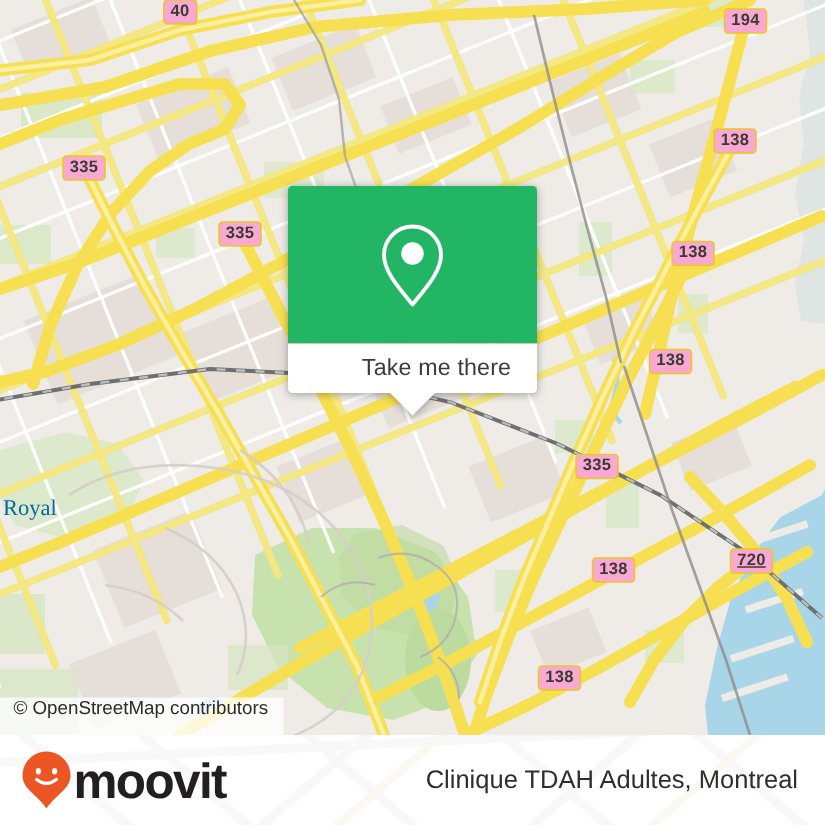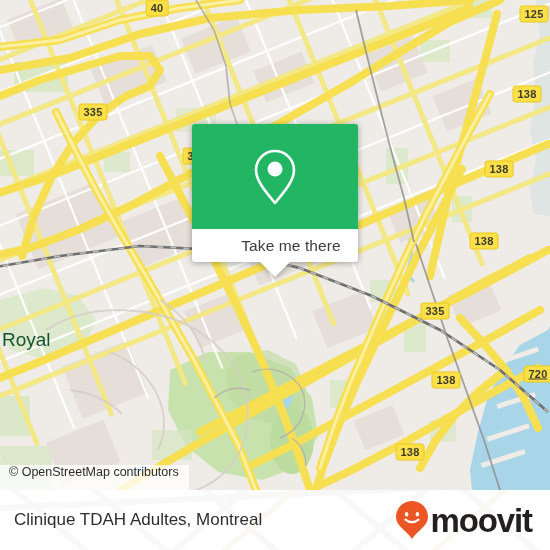--- a/index.html
+++ b/index.html
@@ -32,42 +32,41 @@
     position: absolute;
     left: 0; top: 0;
     width: 550px;
     height: 490px;
     display: block;
   }
 
   
   .shield {
     position: absolute;
-    background: #fde047;
+    background: #f9a8d4;
     border: 1.5px solid #e8c91e;
     border-radius: 3px;
     color: #3b3b33;
     font-family: "Liberation Sans", sans-serif;
     font-size: 11px;
     font-weight: bold;
     line-height: 14px;
     height: 15px;
     padding: 0 4px;
     text-align: center;
     letter-spacing: 0.2px;
     white-space: nowrap;
     transform: translate(-50%, -50%);
-    margin-left: 37px;
   }
 
   .map-place-label {
     position: absolute;
-    color: #14532d;
-    font-family: Liberation Sans, sans-serif;
-    font-size: 19px;
+    color: #0369a1;
+    font-family: Liberation Serif, serif;
+    font-size: 15px;
     white-space: nowrap;
     transform: translateY(-50%);
   }
 
   
   #attribution {
     position: absolute;
     left: 0;
     top: 465px;
     height: 25px;
@@ -362,21 +361,21 @@
           <path d="M252,372 q22,-8 40,6 q16,12 12,32 q-4,20 -24,28"></path>
           <path d="M214,398 q16,-14 36,-8"></path>
           <path d="M292,438 q14,10 14,28"></path>
         </g>
       </g>
     </svg>
 
     <div class="map-place-label" style="left:2px; top:340px;">Royal</div>
 
     <div class="shield" style="left:120px; top:8px;">40</div>
-    <div class="shield" style="left:497px; top:14px;">125</div>
+    <div class="shield" style="left:497px; top:14px;">194</div>
     <div class="shield" style="left:490px; top:94px;">138</div>
     <div class="shield" style="left:56px;  top:112px;">335</div>
     <div class="shield" style="left:160px; top:156px;">335</div>
     <div class="shield" style="left:462px; top:169px;">138</div>
     <div class="shield" style="left:447px; top:241px;">138</div>
     <div class="shield" style="left:398px; top:311px;">335</div>
     <div class="shield" style="left:409px; top:380px;">138</div>
     <div class="shield" style="left:501px; top:374px;text-decoration:underline;">720</div>
     <div class="shield" style="left:373px; top:452px;">138</div>
 
@@ -412,27 +411,27 @@
         <line x1="140" y1="90" x2="280" y2="-30"></line>
         <line x1="320" y1="90" x2="460" y2="-30"></line>
         <line x1="-40" y1="20" x2="590" y2="-10"></line>
       </g>
       <g stroke="#f6f2e2" stroke-width="5" fill="none">
         <line x1="190" y1="90" x2="330" y2="-30"></line>
         <line x1="400" y1="90" x2="540" y2="-30"></line>
       </g>
     </svg>
 
-    <div id="footer-title">Clinique TDAH Adultes, Montreal</div>
-
     <div id="brand">
       <svg width="34" height="40" viewBox="0 0 34 40">
         <path d="M17,1 C8.2,1 1,8.2 1,17 C1,26 11,30 17,39 C23,30 33,26 33,17 C33,8.2 25.8,1 17,1 Z" fill="#ec5524"></path>
         <ellipse cx="11.6" cy="14.2" rx="1.7" ry="2.2" fill="#ffffff"></ellipse>
         <ellipse cx="22.4" cy="14.2" rx="1.7" ry="2.2" fill="#ffffff"></ellipse>
         <path d="M10.4,19.6 q6.6,5.2 13.2,0" stroke="#ffffff" stroke-width="2.1" fill="none" stroke-linecap="round"></path>
       </svg>
       <span id="brand-wordmark">moovit</span>
     </div>
 
+    <div id="footer-title">Clinique TDAH Adultes, Montreal</div>
+
   </div>
 
 </div>
 
 </body></html>

